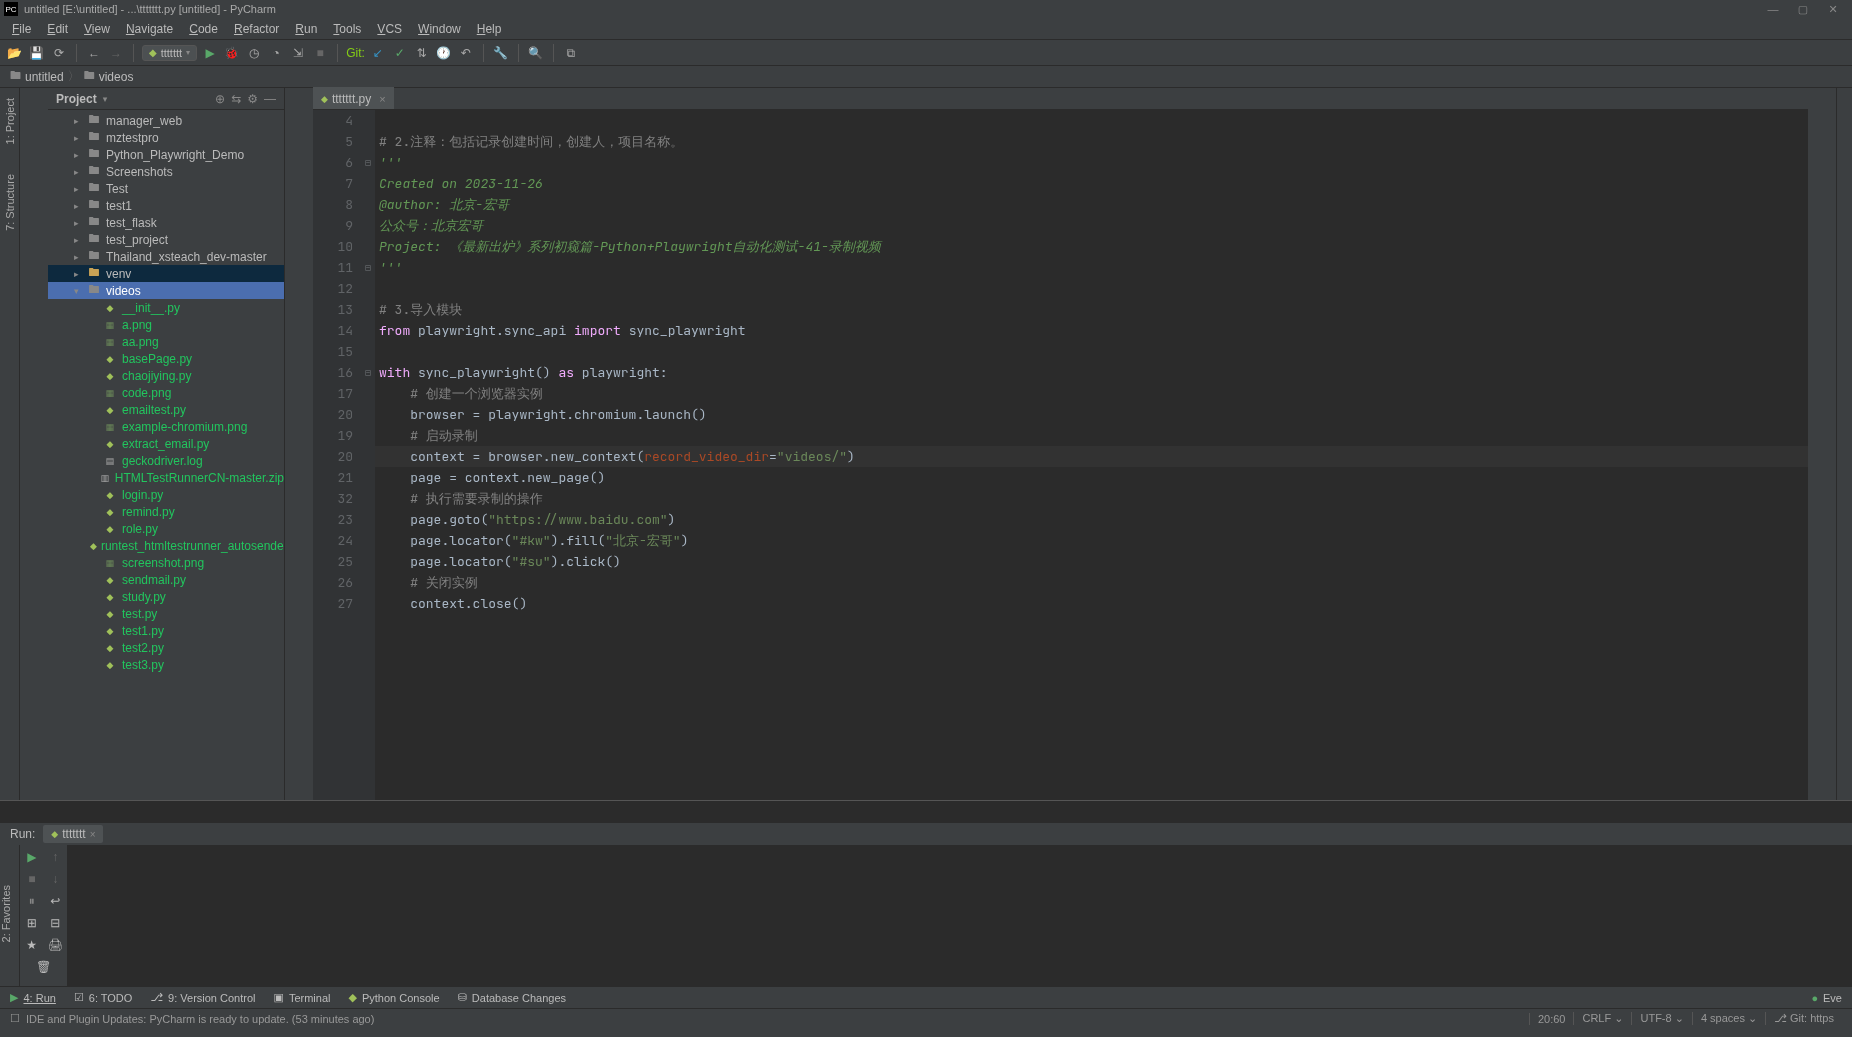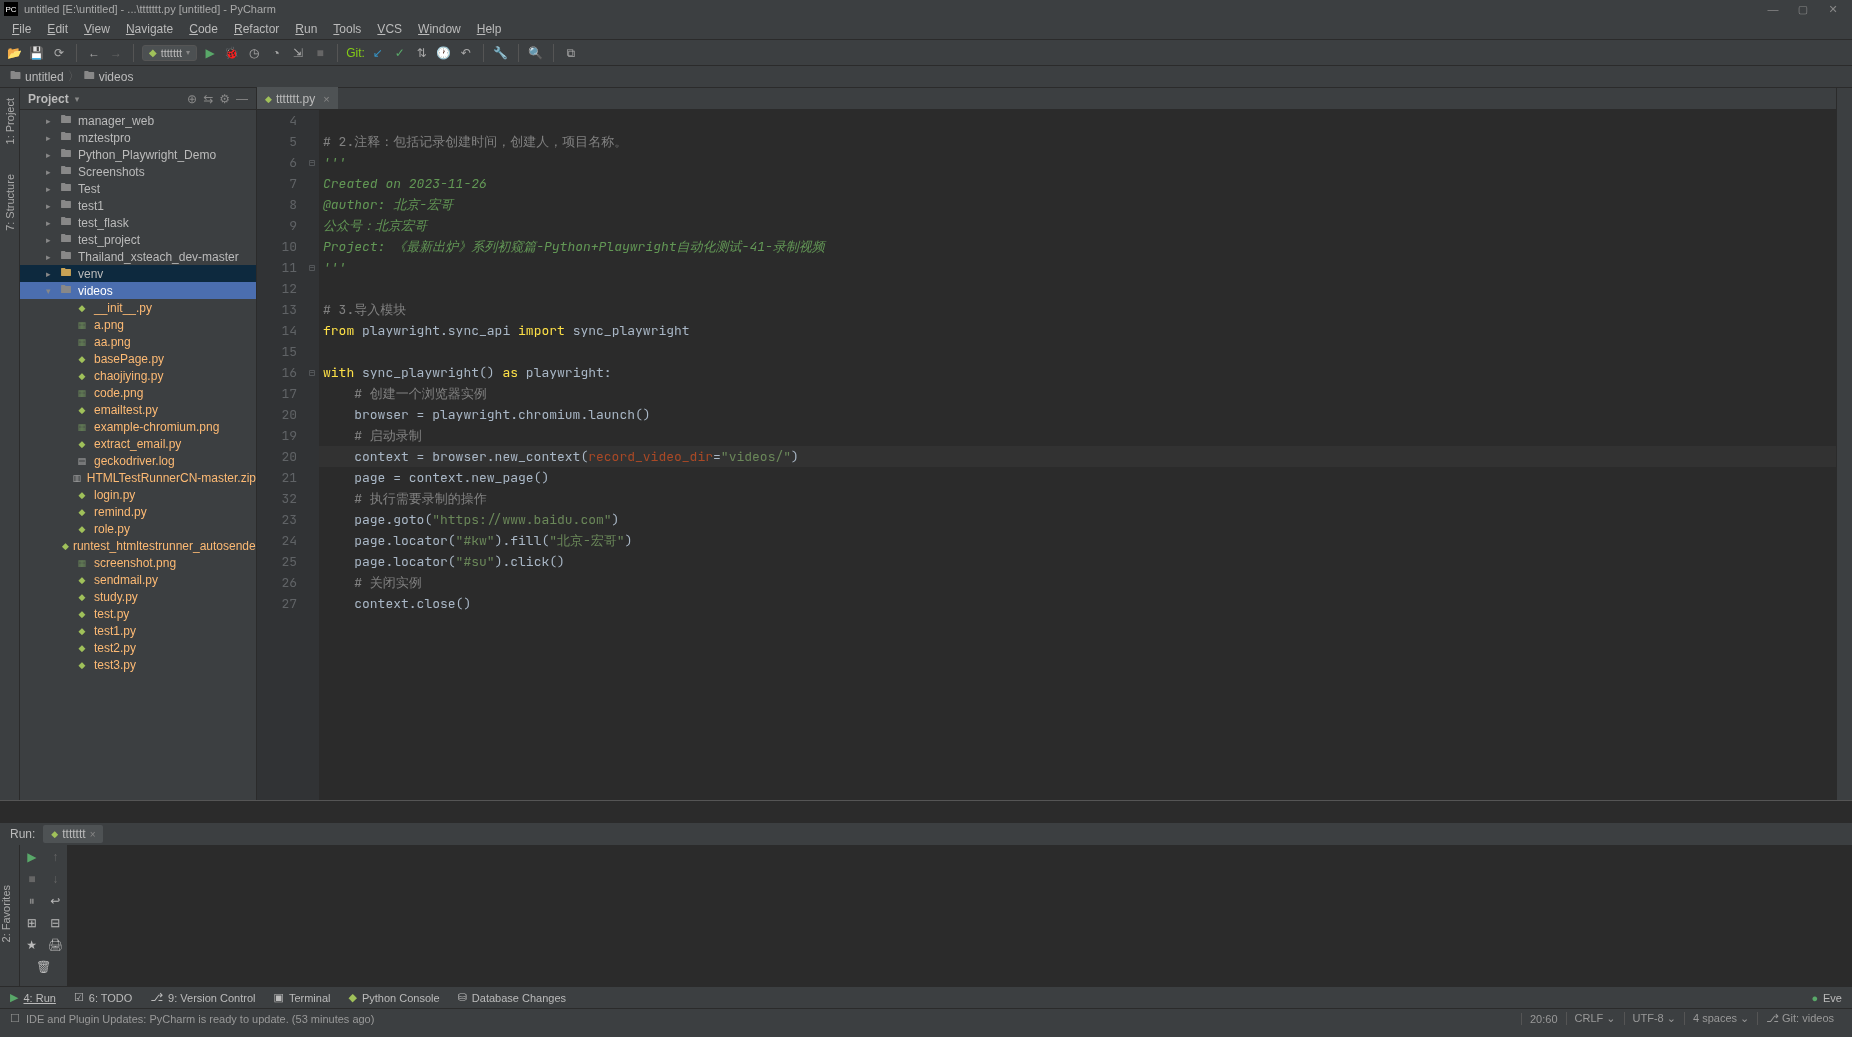--- a/index.html
+++ b/index.html
@@ -12,21 +12,21 @@
 .menubar span { padding: 2px 8px; cursor: default; }
 .menubar span u { text-decoration: underline; }
 .toolbar { height: 26px; background: #3c3f41; display: flex; align-items: center; padding: 0 6px; gap: 4px; border-bottom: 1px solid #2b2b2b; }
 .toolbar .sep { width: 1px; height: 18px; background: #555; margin: 0 4px; }
 .tbtn { width: 18px; height: 18px; display: inline-flex; align-items: center; justify-content: center; color: #aaa; font-size: 12px; }
 .runcfg { display: flex; align-items: center; background: #4c5052; border: 1px solid #555; border-radius: 3px; padding: 1px 6px; font-size: 11px; gap: 4px; }
 .runcfg .py { color: #a0c15a; font-size: 10px; }
 .crumbbar { height: 22px; background: #3c3f41; display: flex; align-items: center; padding: 0 10px; gap: 4px; font-size: 12px; color: #bbb; border-bottom: 1px solid #2b2b2b; }
 .crumbbar .foldericon { color: #888; font-size: 11px; }
 .crumbbar .sep { color: #666; }
-.mainrow { display: flex; height: 712px; }
+.mainrow { display: flex; height: 712px; gap: 28px; }
 .leftgutter { width: 20px; background: #3c3f41; border-right: 1px solid #2b2b2b; display: flex; flex-direction: column; align-items: center; padding-top: 10px; gap: 30px; }
 .gutterlabel { writing-mode: vertical-rl; transform: rotate(180deg); font-size: 11px; color: #aaa; }
 .projectpanel { width: 237px; background: #3c3f41; border-right: 1px solid #2b2b2b; display: flex; flex-direction: column; }
 .projectheader { height: 22px; background: #3c3f41; display: flex; align-items: center; padding: 0 8px; border-bottom: 1px solid #2b2b2b; gap: 6px; }
 .projectheader .title { font-weight: bold; font-size: 12px; color: #bbb; }
 .projectheader .dd { color: #888; font-size: 9px; }
 .projectheader .spacer { flex: 1; }
 .projectheader .hicon { color: #888; font-size: 12px; }
 .tree { flex: 1; overflow-y: auto; font-size: 12px; padding: 2px 0; position: relative; }
 .tree::-webkit-scrollbar { width: 8px; }
@@ -36,37 +36,37 @@
 .trow.sel { background: #0d293e; }
 .trow.hi { background: #4b6eaf; color: #fff; }
 .trow .arrow { width: 12px; color: #888; font-size: 9px; }
 .trow .ficon { width: 16px; text-align: center; font-size: 11px; margin-right: 4px; }
 .trow .fld { color: #888; }
 .trow .fld.venv { color: #c9a255; }
 .trow .py { color: #a0c15a; font-size: 9px; }
 .trow .img { color: #6a8759; font-size: 9px; }
 .trow .txt { color: #aaa; font-size: 9px; }
 .fname { color: #bbb; }
-.fname.blue { color: #fdba74; }
+.fname.blue { color: #22c55e; }
 .fname.sel { color: #fff; }
 .editorpane { flex: 1; background: #2b2b2b; display: flex; flex-direction: column; }
 .tabbar { height: 22px; background: #3c3f41; display: flex; align-items: flex-end; border-bottom: 1px solid #2b2b2b; }
 .etab { height: 22px; background: #4e5254; display: flex; align-items: center; padding: 0 8px; font-size: 12px; gap: 4px; border-top: 2px solid #4e5254; color: #bbb; }
 .etab .py { color: #a0c15a; font-size: 9px; }
 .etab .cx { color: #888; font-size: 11px; margin-left: 4px; }
 .code { flex: 1; display: flex; font-family: "JetBrains Mono", Consolas, monospace; font-size: 13px; line-height: 21px; overflow: hidden; }
 .gutter { width: 48px; background: #313335; text-align: right; padding: 0 8px 0 4px; color: #606366; user-select: none; }
 .foldgutter { width: 14px; background: #313335; color: #606366; font-size: 10px; }
 .foldgutter .fm { height: 21px; display: flex; align-items: center; justify-content: center; }
 .codelines { flex: 1; padding-left: 4px; white-space: pre; color: #a9b7c6; position: relative; }
 .codelines .hlrow { position: absolute; left: 0; right: 0; height: 21px; background: #323232; }
 .c-c { color: #808080; font-style: normal; }
 .c-s { color: #6a8759; }
 .c-si { color: #629755; font-style: italic; }
-.c-k { color: #fde047; }
+.c-k { color: #f0abfc; }
 .c-kw { color: #aa4926; }
 .c-n { color: #a9b7c6; }
 .ln { height: 21px; }
 .breadcrumb { height: 20px; background: #313335; font-size: 11px; color: #888; padding: 2px 10px; border-top: 1px solid #2b2b2b; }
 .rightgutter { width: 16px; background: #3c3f41; border-left: 1px solid #2b2b2b; }
 .runpanel { height: 186px; background: #2b2b2b; border-top: 1px solid #555; display: flex; flex-direction: column; }
 .runheader { height: 22px; background: #3c3f41; display: flex; align-items: center; padding: 0 10px; gap: 8px; font-size: 12px; color: #bbb; margin-top: 22px; }
 .runheader .rtab { display: flex; align-items: center; gap: 4px; background: #4e5254; padding: 2px 8px; border-radius: 2px; }
 .runbody { flex: 1; display: flex; }
 .runleft { width: 20px; background: #3c3f41; border-right: 1px solid #2b2b2b; }
@@ -477,14 +477,14 @@
 </div>
 
 <div class="statusbar">
   <span style="margin-right:6px">☐</span>
   <span>IDE and Plugin Updates: PyCharm is ready to update. (53 minutes ago)</span>
   <span class="spacer"></span>
   <span class="scell">20:60</span>
   <span class="scell"><span>CRLF</span> ⌄</span>
   <span class="scell"><span>UTF-8</span> ⌄</span>
   <span class="scell"><span>4 spaces</span> ⌄</span>
-  <span class="scell">⎇ <span>Git: videos</span></span>
+  <span class="scell">⎇ <span>Git: https</span></span>
 </div>
 
 </body></html>

